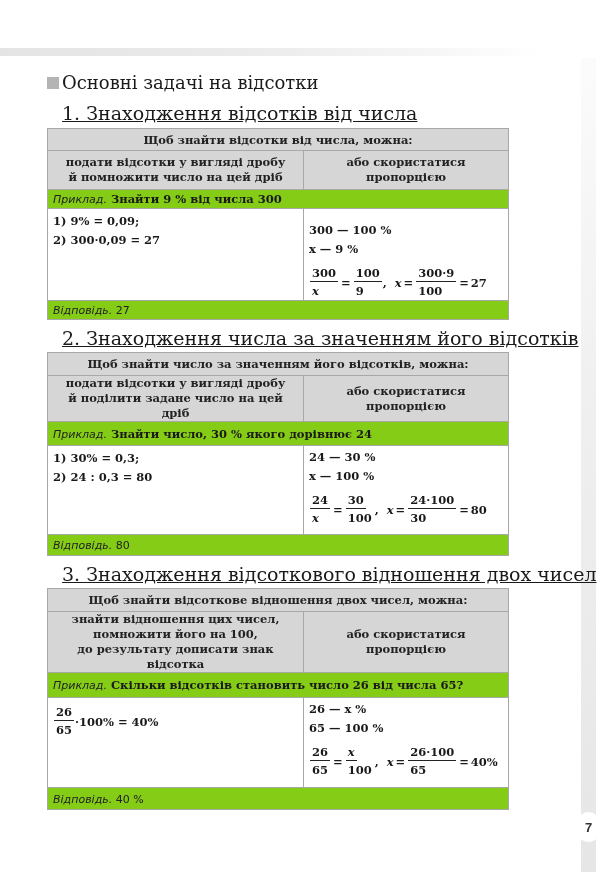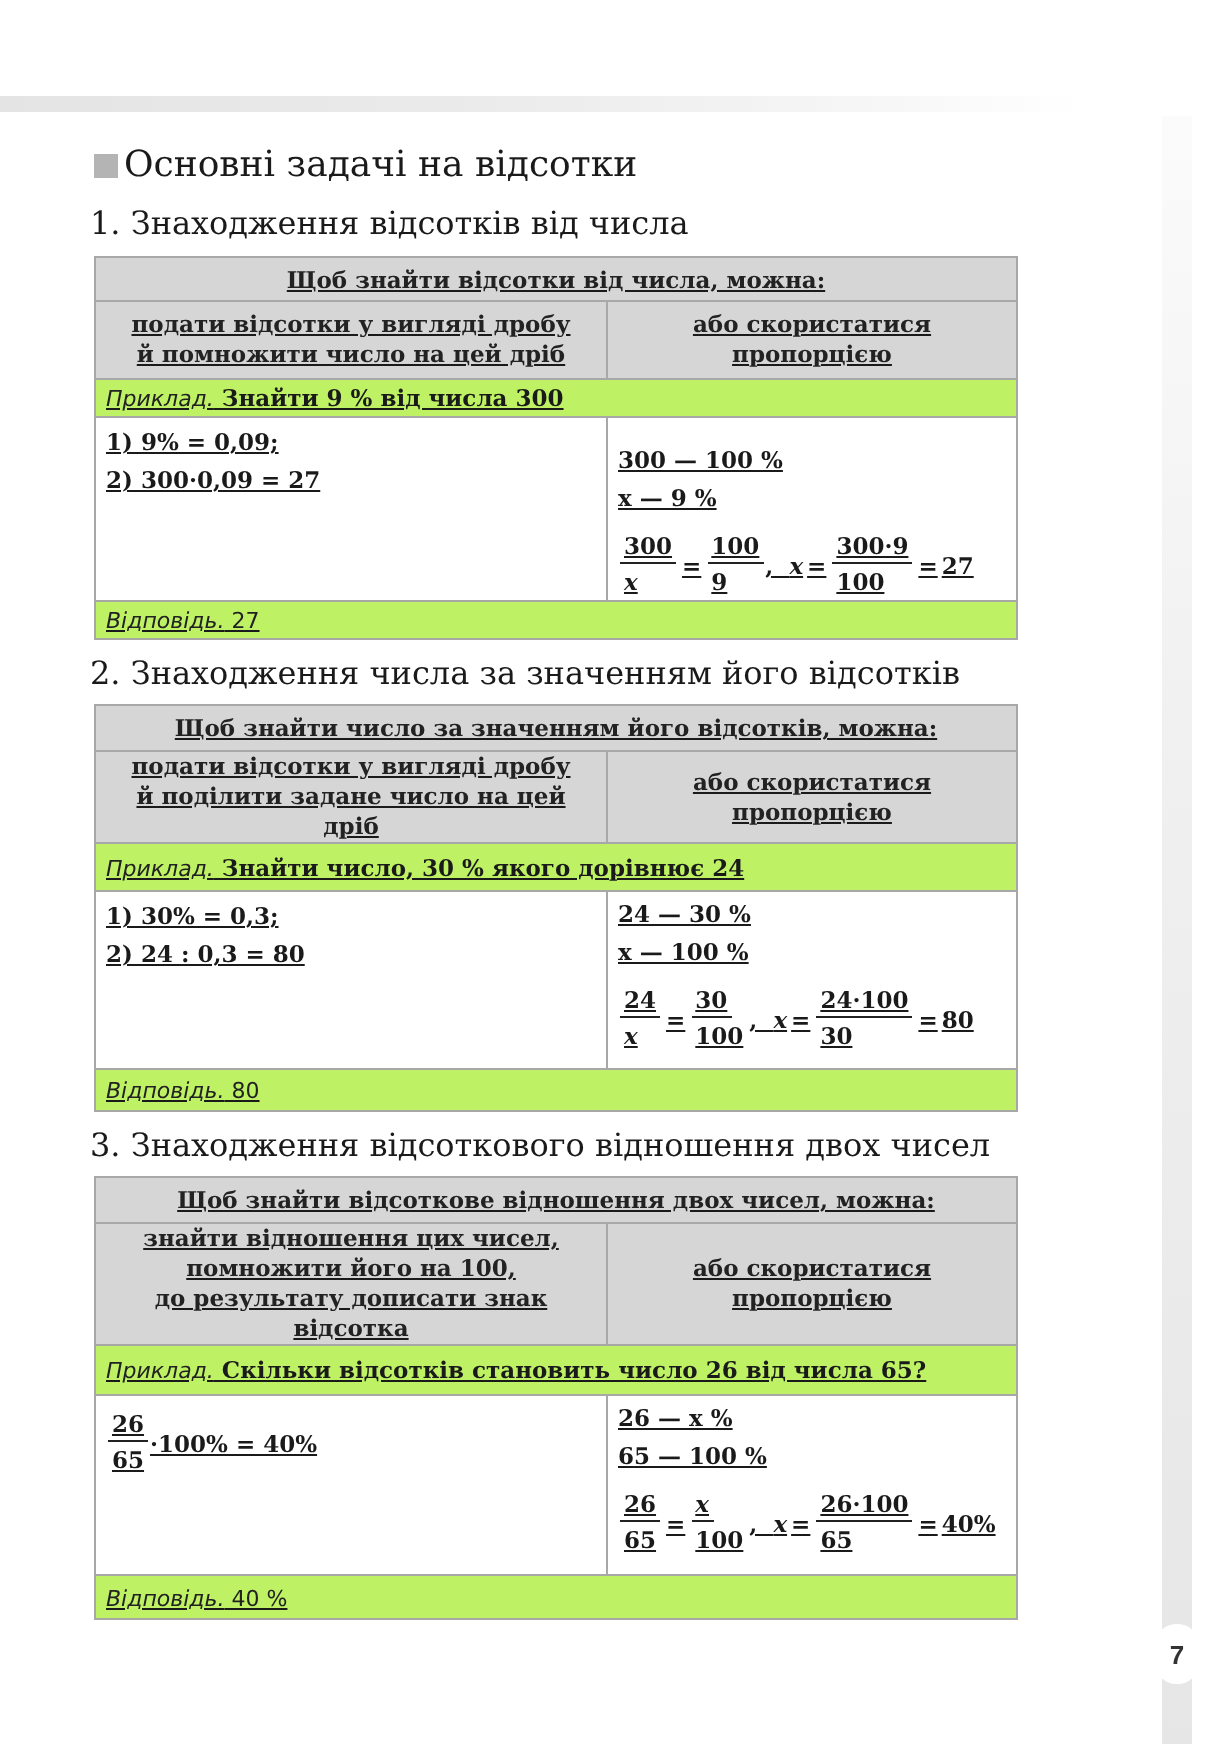--- a/index.html
+++ b/index.html
@@ -26,39 +26,38 @@
     font-family: "Liberation Sans", sans-serif; font-size: 13px; font-weight: bold; color: #333;
   }
   .section-title {
     position: absolute; left: 47px; top: 72px;
     font-size: 18px; display: flex; align-items: center;
   }
   .section-marker {
     display: inline-block; width: 12px; height: 12px; background: #b4b4b4; margin-right: 3px;
   }
   .subsection-title {
-    position: absolute; left: 45px; font-size: 16px;
+    position: absolute; left: 62px; font-size: 19px; text-decoration: underline;
   }
   table.task {
     position: absolute; left: 47px; width: 462px;
     border-collapse: collapse;
     font-size: 11.5px;
-    text-decoration: underline;
   }
   table.task td {
     border: 1px solid #a8a8a8;
     padding: 0 5px;
   }
   .hdr td {
     background: #d6d6d6; font-weight: bold; text-align: center; color: #222;
   }
   .sub td {
     background: #d6d6d6; font-weight: bold; text-align: center; color: #222; line-height: 15px;
   }
-  .example td, .answer td { background: #bef264; }
+  .example td, .answer td { background: #84cc16; }
   .label-it {
     font-family: "DejaVu Sans", sans-serif; font-style: italic; font-size: 11px; color: #222;
   }
   .bold { font-weight: bold; }
   .work td { vertical-align: top; background: #fff; font-weight: bold; }
   .col-left { width: 245px; }
   .line { line-height: 19px; }
   .frac-line { display: flex; align-items: center; margin-top: 6px; font-weight: bold; }
   .frac {
     display: inline-flex; flex-direction: column; align-items: flex-start; vertical-align: middle;

